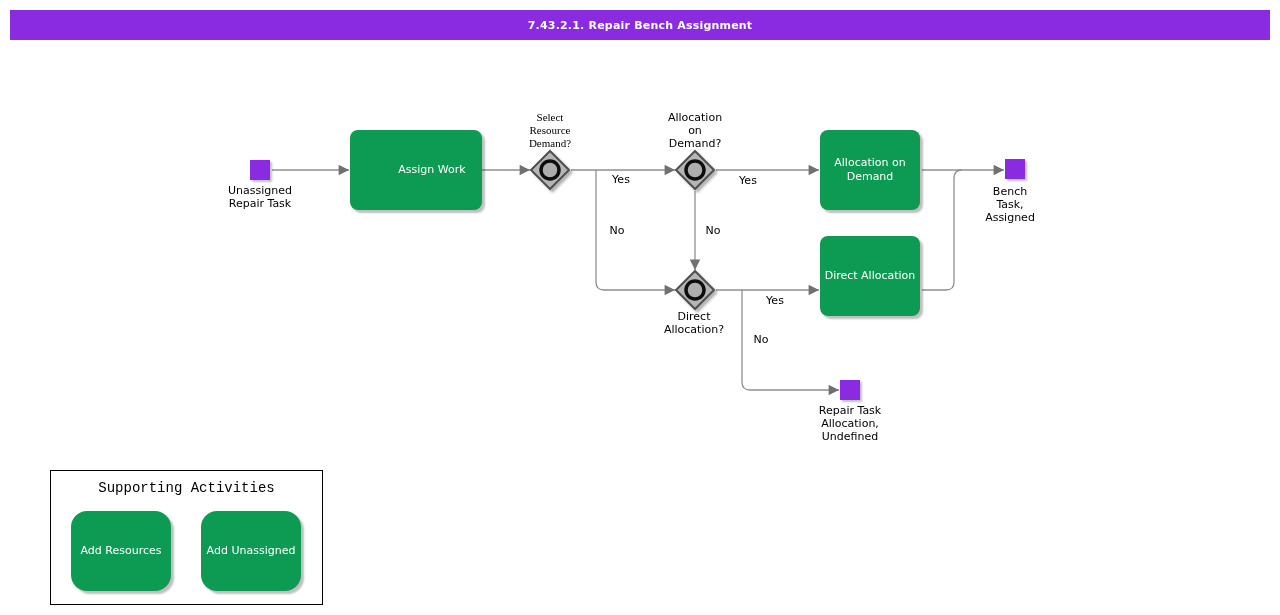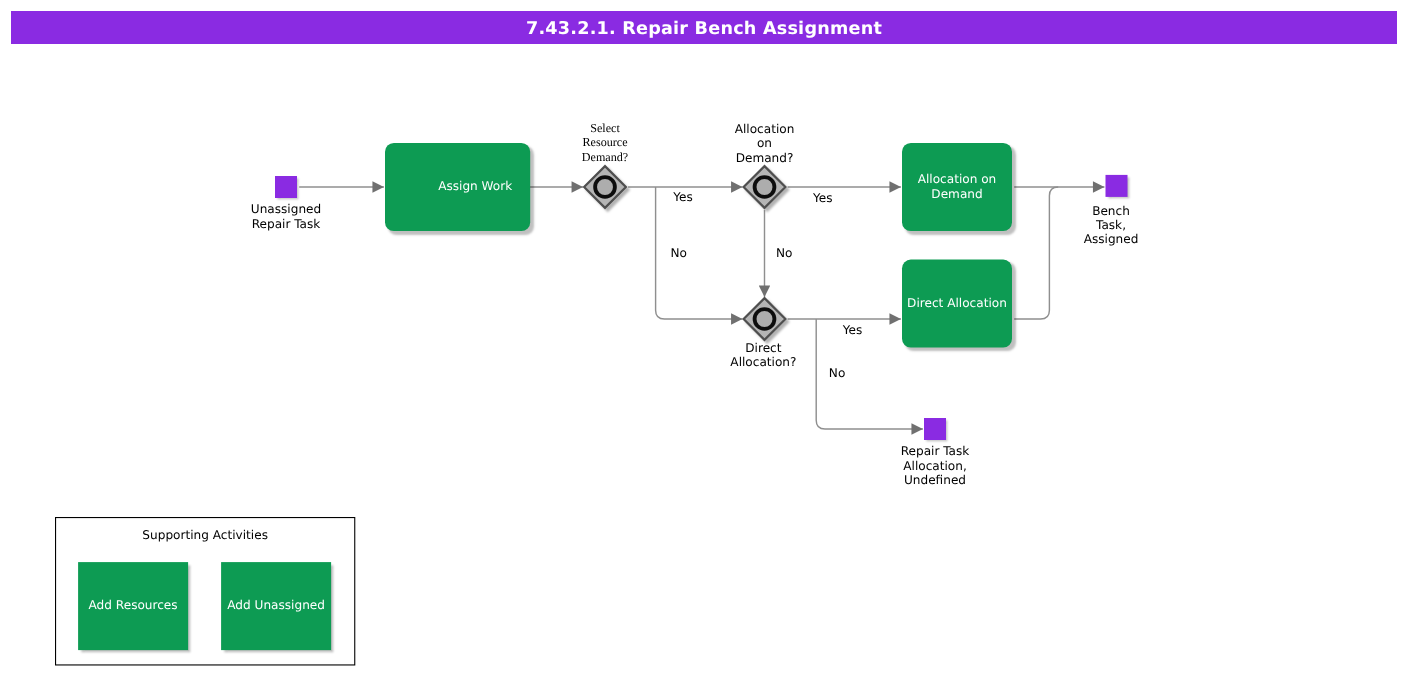--- a/index.html
+++ b/index.html
@@ -2,21 +2,21 @@
 <html><head>
 <meta charset="utf-8">
 <style>
   html,body{margin:0;padding:0;background:#ffffff;}
   #canvas{
     position:relative;width:1280px;height:615px;background:#ffffff;overflow:hidden;
     font-family:"DejaVu Sans","Liberation Sans",sans-serif;
   }
   .titlebar{
     position:absolute;left:10px;top:10px;width:1260px;height:30px;
-    background:#8a2be2;color:#ffffff;font-size:16px;font-weight:bold;
+    background:#8a2be2;color:#ffffff;font-size:11px;font-weight:bold;
     display:flex;align-items:center;justify-content:center;letter-spacing:.2px;
   }
   svg.layer{position:absolute;left:0;top:0;width:1280px;height:615px;}
   .activity{
     position:absolute;width:100px;height:80px;border-radius:8px;
     background:#0d9b53;color:#ffffff;font-size:11px;line-height:14px;
     display:flex;align-items:center;justify-content:center;text-align:center;
     box-shadow:3px 3px 2px rgba(0,0,0,0.25);white-space:pre;cursor:pointer;
   }
   .event{
@@ -26,24 +26,24 @@
   .lbl{
     position:absolute;font-size:11px;line-height:13px;color:#000000;
     text-align:center;white-space:pre;
   }
   .support-box{
     position:absolute;left:50px;top:470px;width:273px;height:135px;
     border:1.5px solid #000000;background:#ffffff;box-sizing:border-box;
   }
   .support-title{
     position:absolute;left:0;top:9px;width:100%;text-align:center;
-    font-size:11px;color:#000000;white-space:pre;
+    font-size:14px;color:#000000;white-space:pre;font-family:Liberation Mono, monospace;
   }
   .support-activity{
-    position:absolute;top:40px;width:100px;height:80px;border-radius:0;
+    position:absolute;top:40px;width:100px;height:80px;border-radius:16px;
     background:#0d9b53;color:#ffffff;font-size:11px;line-height:14px;
     display:flex;align-items:center;justify-content:center;text-align:center;
     box-shadow:3px 3px 2px rgba(0,0,0,0.25);white-space:pre;cursor:pointer;
   }
 </style>
 </head>
 <body>
 
 <div id="canvas">
 

